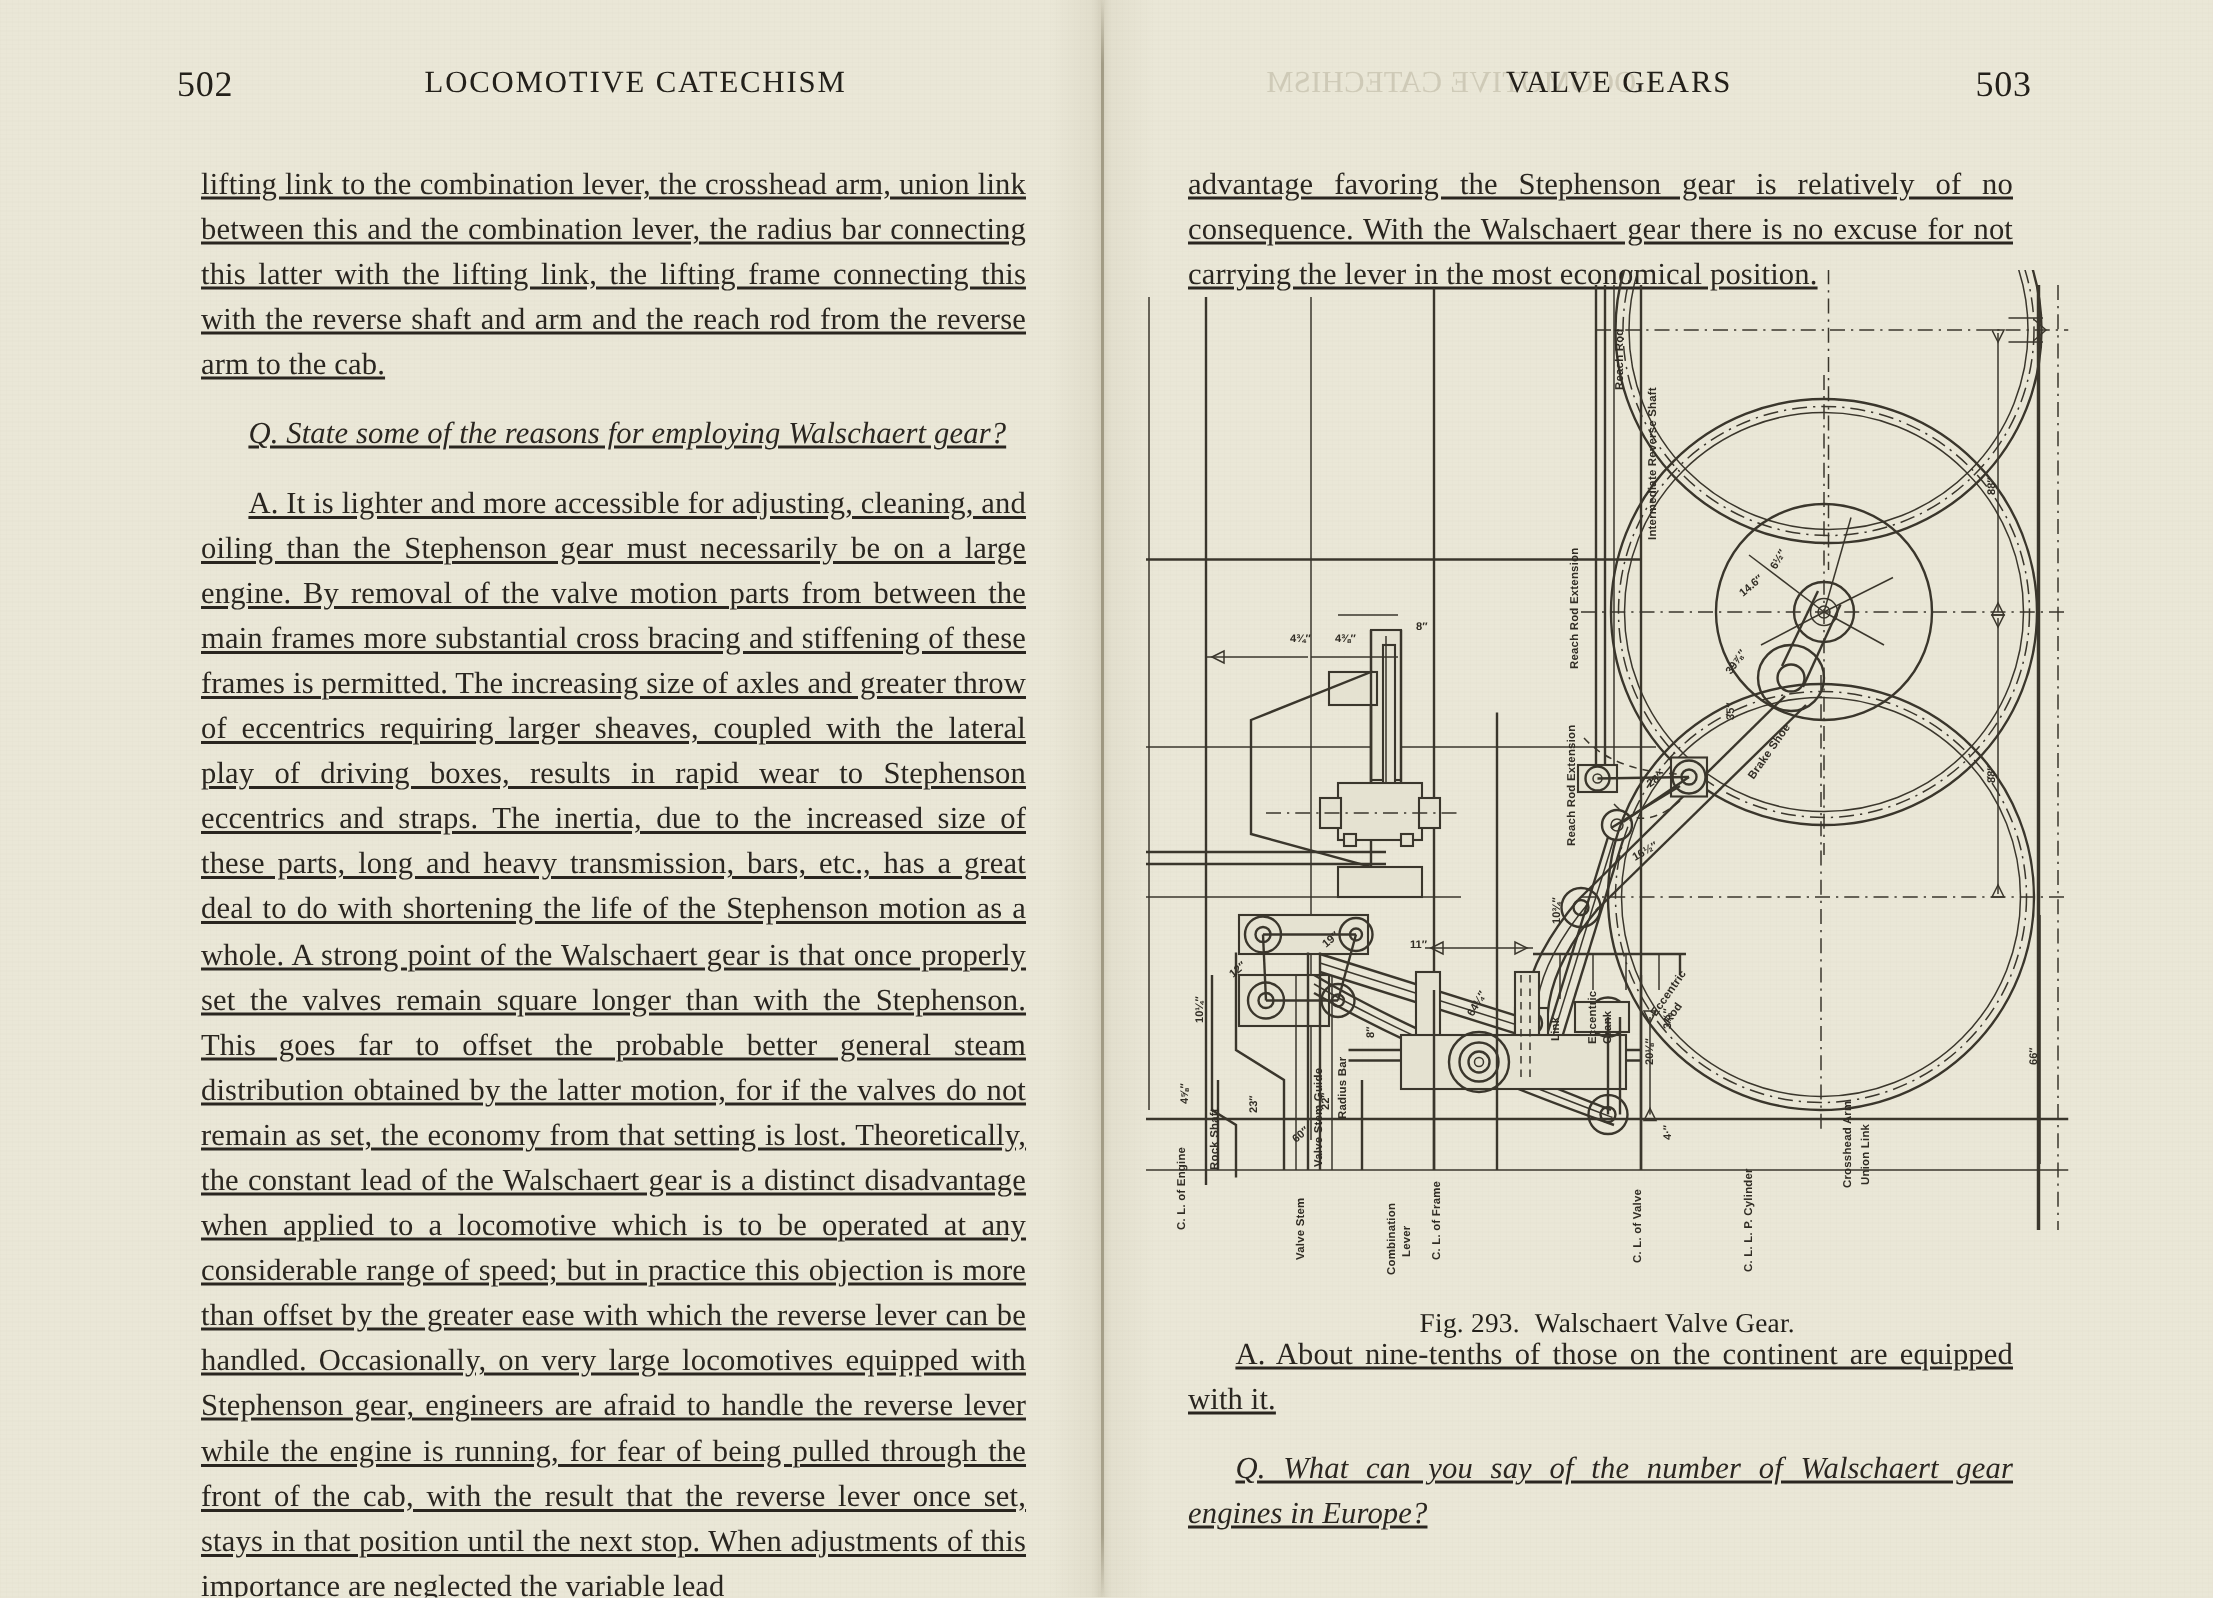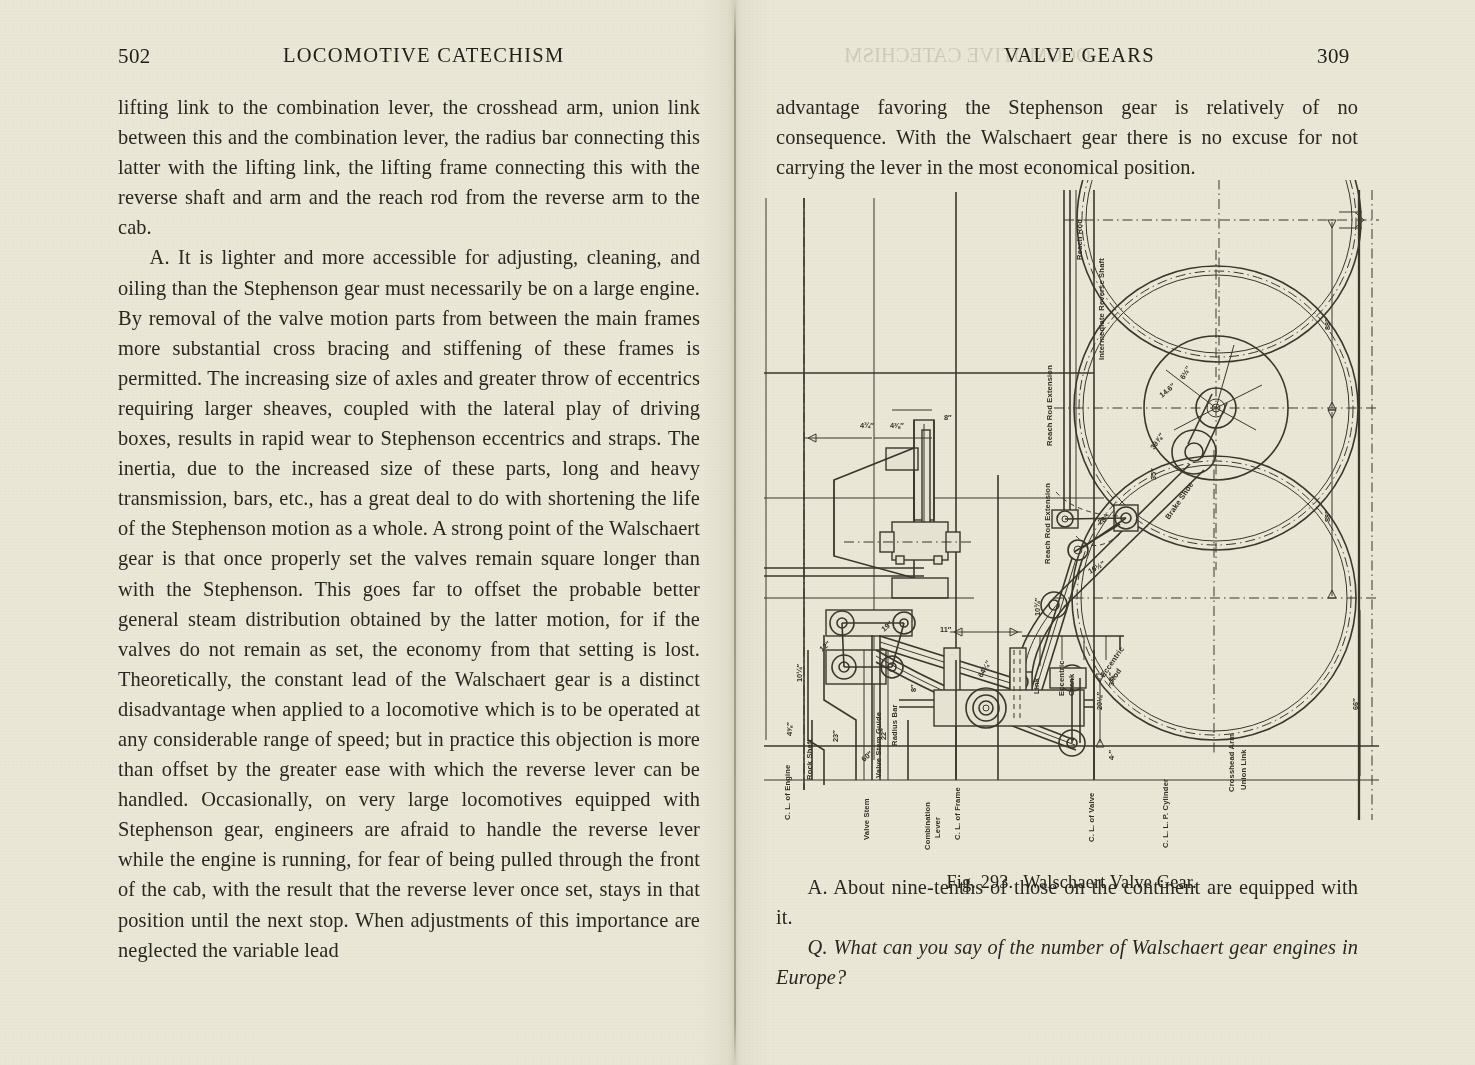--- a/index.html
+++ b/index.html
@@ -40,32 +40,32 @@
   
   .page{position:absolute;top:0;}
   .page-left{left:0;width:734px;}
   .page-right{left:734px;width:741px;}
 
   .runhead{
     position:absolute;top:44px;
     font-size:20.5px;letter-spacing:.06em;
     white-space:nowrap;
   }
-  .folio{position:absolute;top:44px;font-size:21px;letter-spacing:.02em;}
+  .folio{position:absolute;top:44px;font-size:24px;letter-spacing:.02em;}
 
   .col{
     position:absolute;
     font-size:20.4px;
     line-height:30.1px;
     text-align:justify;
     text-justify:inter-word;
     letter-spacing:.005em;
     color:#2a2620;
   }
-  .col p{margin:0;}
+  .col p{margin:16px;text-decoration:underline;}
   .col p.ind{text-indent:1.55em;}
   .ital{font-style:italic;}
 
   
   .figwrap{position:absolute;}
   .figcap{
     position:absolute;width:100%;text-align:center;
     font-size:18.2px;letter-spacing:.01em;
   }
   .figcap .n{margin-right:.55em;}
@@ -105,30 +105,31 @@
 <div class="grain"></div>
 <div class="gutter-shade"></div>
 <div class="gutter"></div>
 
 <div class="page page-left">
   <div class="folio" style="left:118px;">502</div>
   <div class="runhead" style="left:283px;">LOCOMOTIVE CATECHISM</div>
 
   <div class="col" style="left:118px;top:92px;width:582px;">
     <p>lifting link to the combination lever, the crosshead arm, union link between this and the combination lever, the radius bar connecting this latter with the lifting link, the lifting frame connecting this with the reverse shaft and arm and the reach rod from the reverse arm to the cab.</p>
+    <p class="ind ital">Q. State some of the reasons for employing Walschaert gear?</p>
     <p class="ind">A. It is lighter and more accessible for adjusting, cleaning, and oiling than the Stephenson gear must necessarily be on a large engine.  By removal of the valve motion parts from between the main frames more substantial cross bracing and stiffening of these frames is permitted.  The increasing size of axles and greater throw of eccentrics requiring larger sheaves, coupled with the lateral play of driving boxes, results in rapid wear to Stephenson eccentrics and straps.  The inertia, due to the increased size of these parts, long and heavy transmission, bars, etc., has a great deal to do with shortening the life of the Stephenson motion as a whole.  A strong point of the Walschaert gear is that once properly set the valves remain square longer than with the Stephenson.  This goes far to offset the probable better general steam distribution obtained by the latter motion, for if the valves do not remain as set, the economy from that setting is lost.  Theoretically, the constant lead of the Walschaert gear is a distinct disadvantage when applied to a locomotive which is to be operated at any considerable range of speed; but in practice this objection is more than offset by the greater ease with which the reverse lever can be handled.  Occasionally, on very large locomotives equipped with Stephenson gear, engineers are afraid to handle the reverse lever while the engine is running, for fear of being pulled through the front of the cab, with the result that the reverse lever once set, stays in that position until the next stop.  When adjustments of this importance are neglected the variable lead</p>
   </div>
 </div>
 
 <div class="page page-right">
 
   <div class="ghost" style="left:110px;top:40px;">LOCOMOTIVE CATECHISM</div>
 
   <div class="runhead" style="left:270px;text-align:right;">VALVE GEARS</div>
-  <div class="folio" style="left:583px;">309</div>
+  <div class="folio" style="left:583px;">503</div>
 
   <div class="col" style="left:42px;top:92px;width:582px;">
     <p>advantage favoring the Stephenson gear is relatively of no consequence.  With the Walschaert gear there is no excuse for not carrying the lever in the most economical position.</p>
   </div>
 
   <div class="figwrap" style="left:30px;top:180px;width:615px;height:700px;">
 
     <svg class="draw" width="615" height="672" viewBox="0 0 615 672">
       <defs>
         <clipPath id="figclip">

